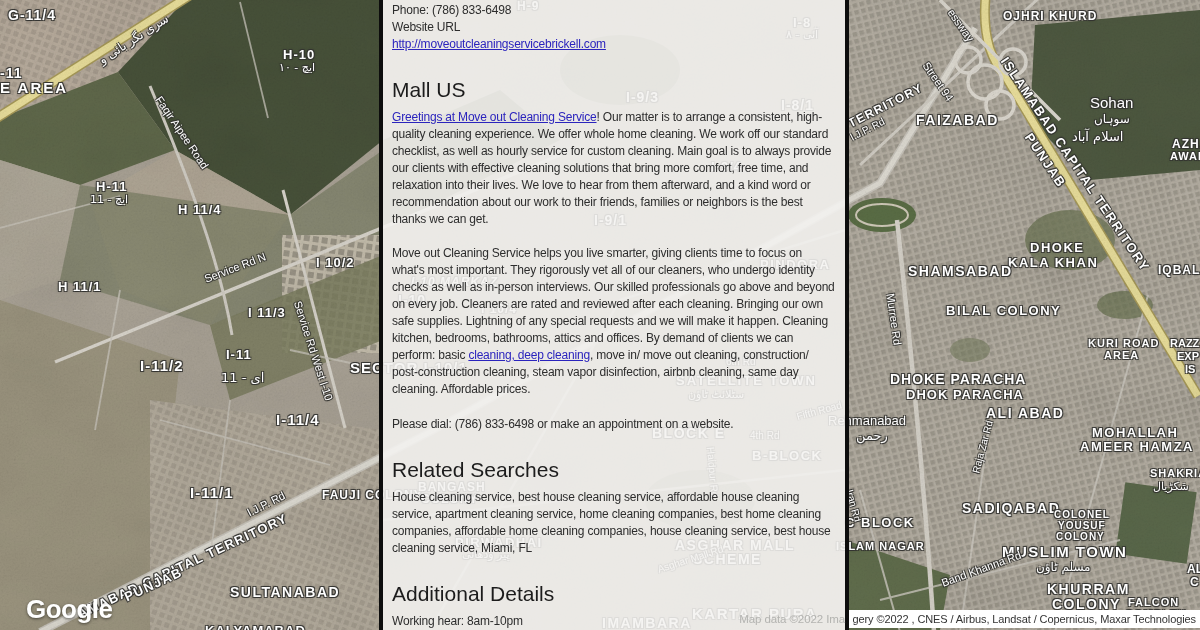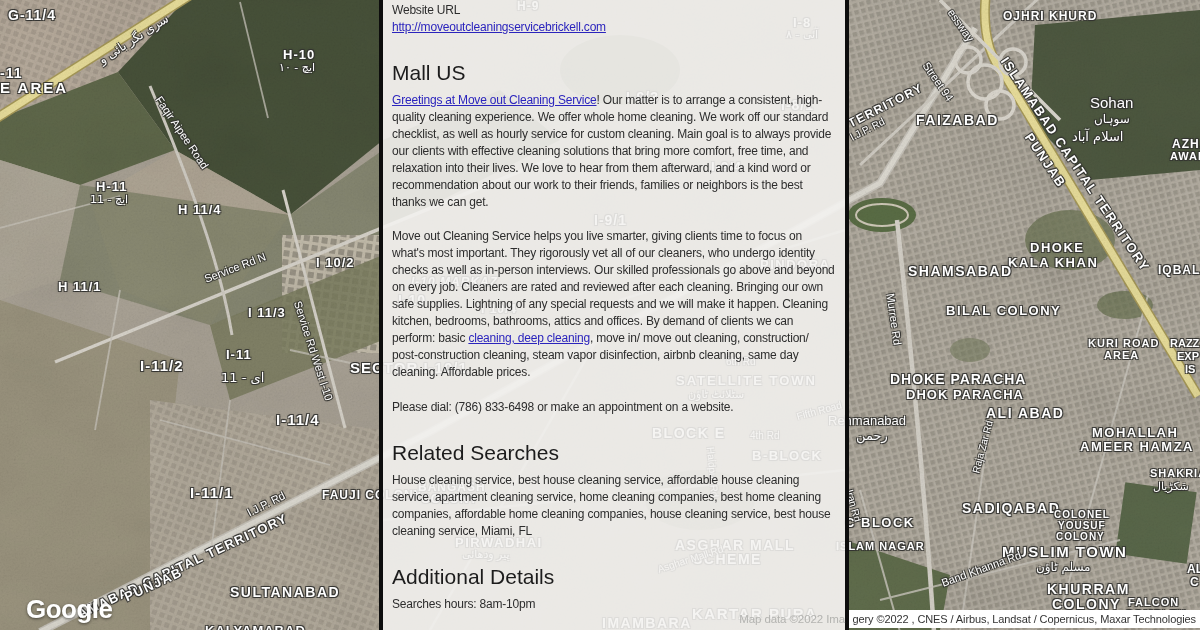--- a/index.html
+++ b/index.html
@@ -241,31 +241,32 @@
       <div class="ml" style="left: 675px; top: 538px; font-size: 14px; font-weight: 700; letter-spacing: 1.5px;">ASGHAR MALL</div>
       <div class="ml" style="left: 693px; top: 552px; font-size: 14px; font-weight: 700; letter-spacing: 1.5px;">SCHEME</div>
       <div class="ml" style="left: 658px; top: 565px; font-size: 10px; font-weight: 400; transform: rotate(-18deg);">Asghar Mall Rd</div>
       <div class="ml" style="left: 692px; top: 606px; font-size: 15px; font-weight: 700; letter-spacing: 1.5px;">KARTAR PURA</div>
       <div class="ml" style="left: 602px; top: 616px; font-size: 14px; font-weight: 700; letter-spacing: 1.5px;">IMAMBARA</div>
     </div>
 </div>
 
 <div id="panel"></div>
 <div id="panel-content">
+  <p class="pline">Phone: (786) 833-6498</p>
   <p class="pline">Website URL</p>
   <p class="pline"><a class="lnk">http://moveoutcleaningservicebrickell.com</a></p>
 
   <h2 class="panel-h">Mall US</h2>
   <p class="ppara"><a class="lnk">Greetings at Move out Cleaning Service</a><span>! Our matter is to arrange a consistent, high-quality cleaning experience. We offer whole home cleaning. We work off our standard checklist, as well as hourly service for custom cleaning. Main goal is to always provide our clients with effective cleaning solutions that bring more comfort, free time, and relaxation into their lives. We love to hear from them afterward, and a kind word or recommendation about our work to their friends, families or neighbors is the best thanks we can get.</span></p>
   <p class="ppara gap"><span>Move out Cleaning Service helps you live smarter, giving clients time to focus on what's most important. They rigorously vet all of our cleaners, who undergo identity checks as well as in-person interviews. Our skilled professionals go above and beyond on every job. Cleaners are rated and reviewed after each cleaning. Bringing our own safe supplies. Lightning of any special requests and we will make it happen. Cleaning kitchen, bedrooms, bathrooms, attics and offices. By demand of clients we can perform: basic </span><a class="lnk">cleaning, deep cleaning</a><span>, move in/ move out cleaning, construction/ post-construction cleaning, steam vapor disinfection, airbnb cleaning, same day cleaning. Affordable prices.</span></p>
   <p class="ppara dial">Please dial: (786) 833-6498 or make an appointment on a website.</p>
 
   <h2 class="panel-h">Related Searches</h2>
   <p class="ppara">House cleaning service, best house cleaning service, affordable house cleaning service, apartment cleaning service, home cleaning companies, best home cleaning companies, affordable home  cleaning companies, house cleaning service, best house cleaning service, Miami, FL</p>
 
   <h2 class="panel-h">Additional Details</h2>
-  <p class="pline">Searches hours: 8am-10pm</p>
+  <p class="pline">Working hear: 8am-10pm</p>
 
 </div>
 
 <div id="google-logo">Google</div>
 <div id="attr-left">Map data ©2022 Ima</div>
 <div id="attr-right">gery ©2022 , CNES / Airbus, Landsat / Copernicus, Maxar Technologies</div>
 
 </body></html>

